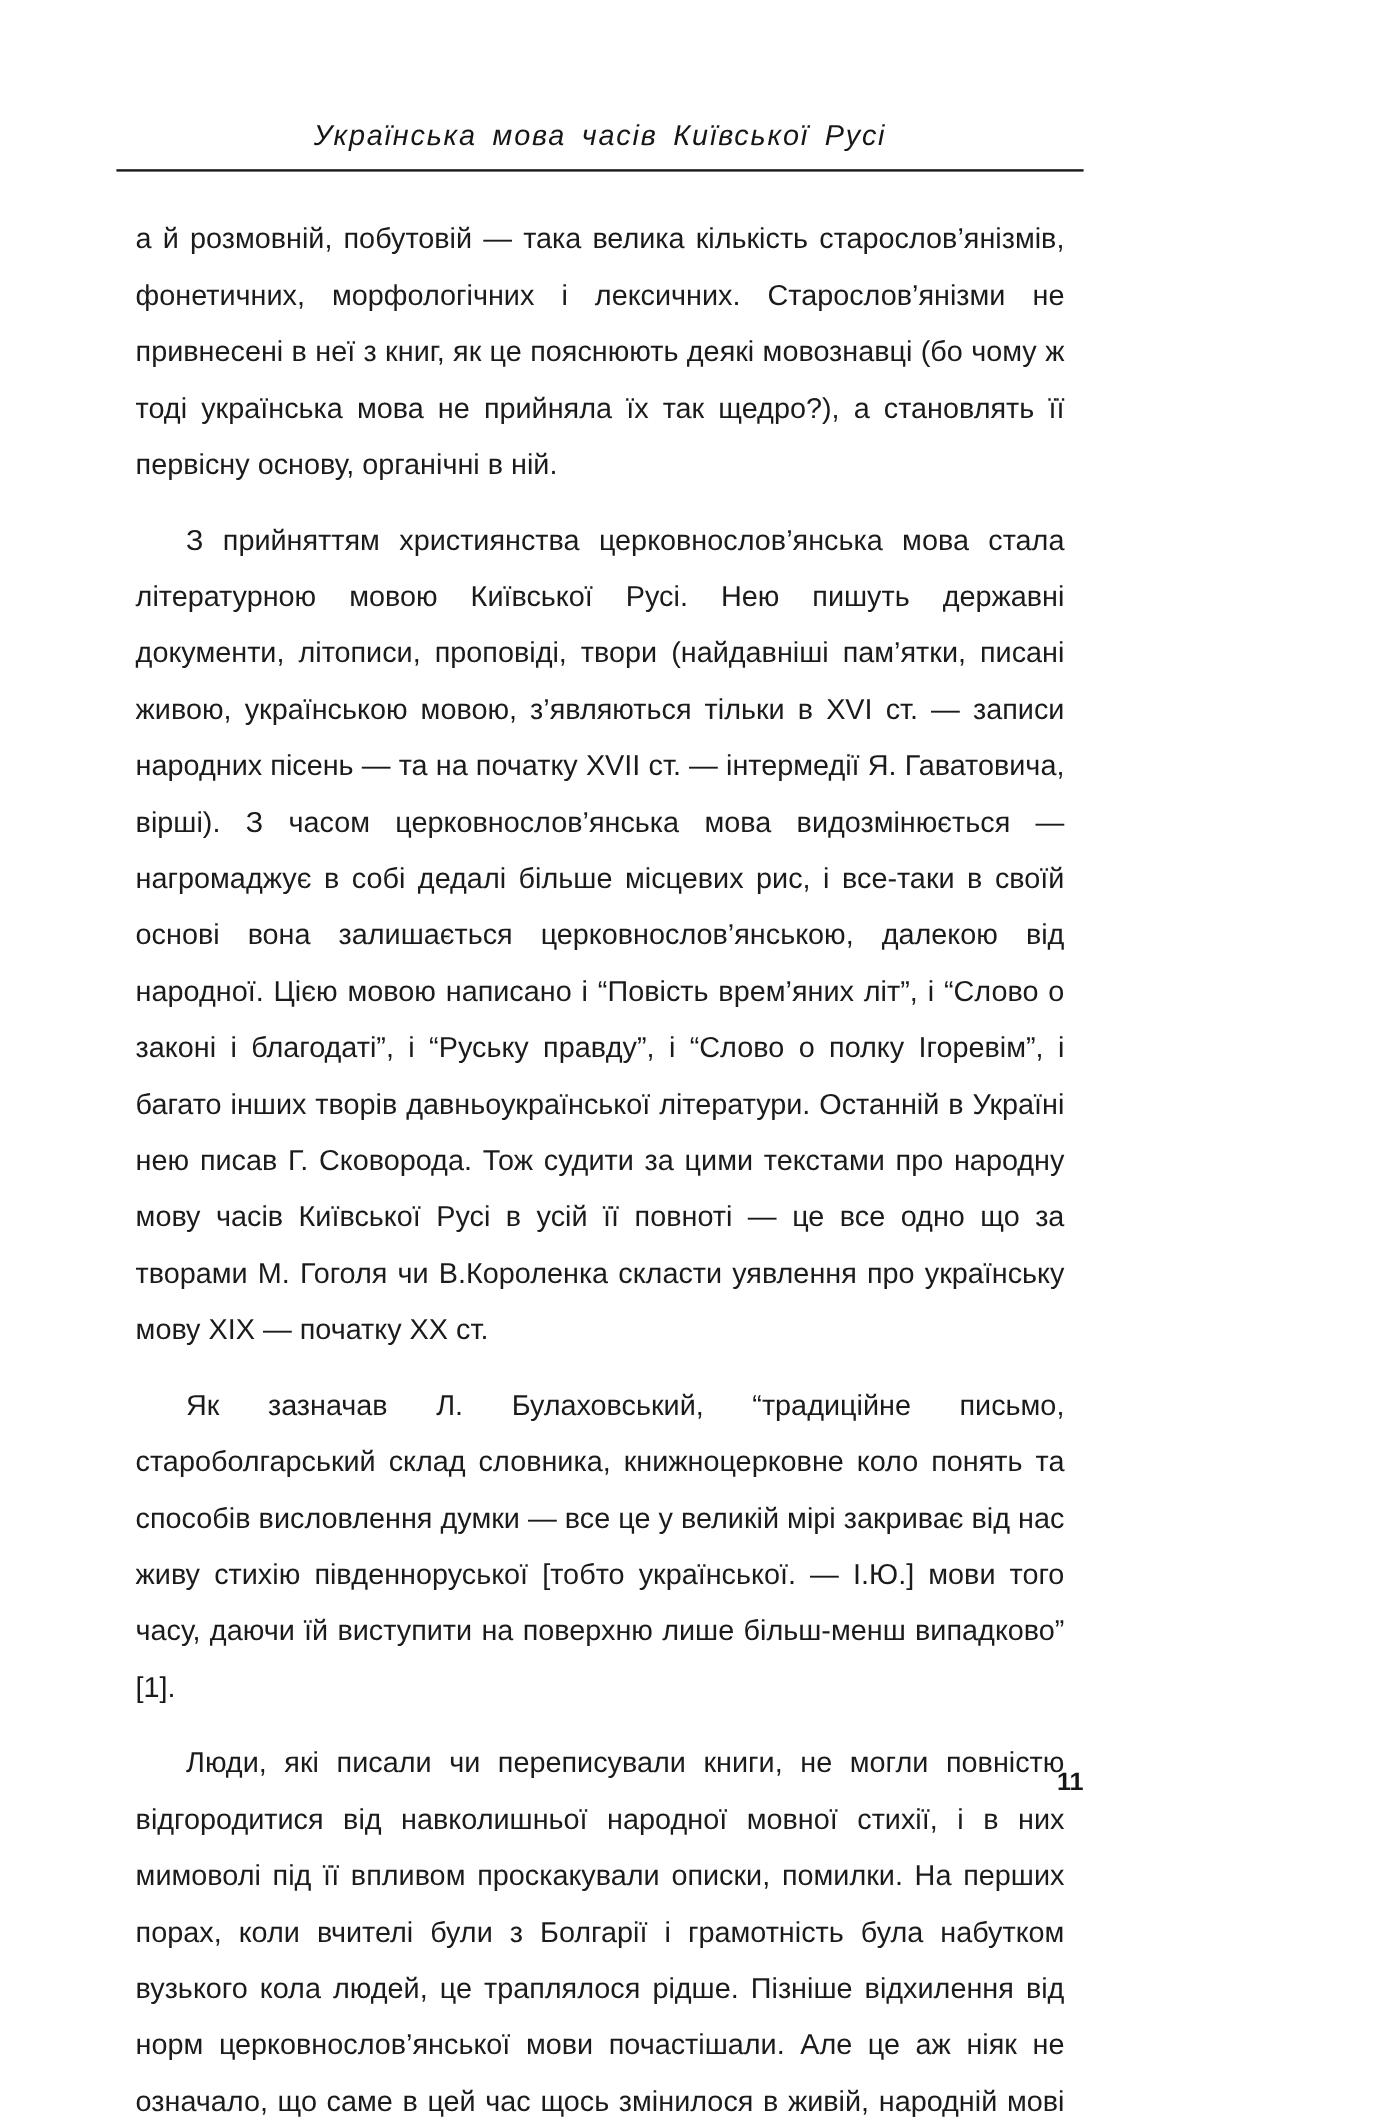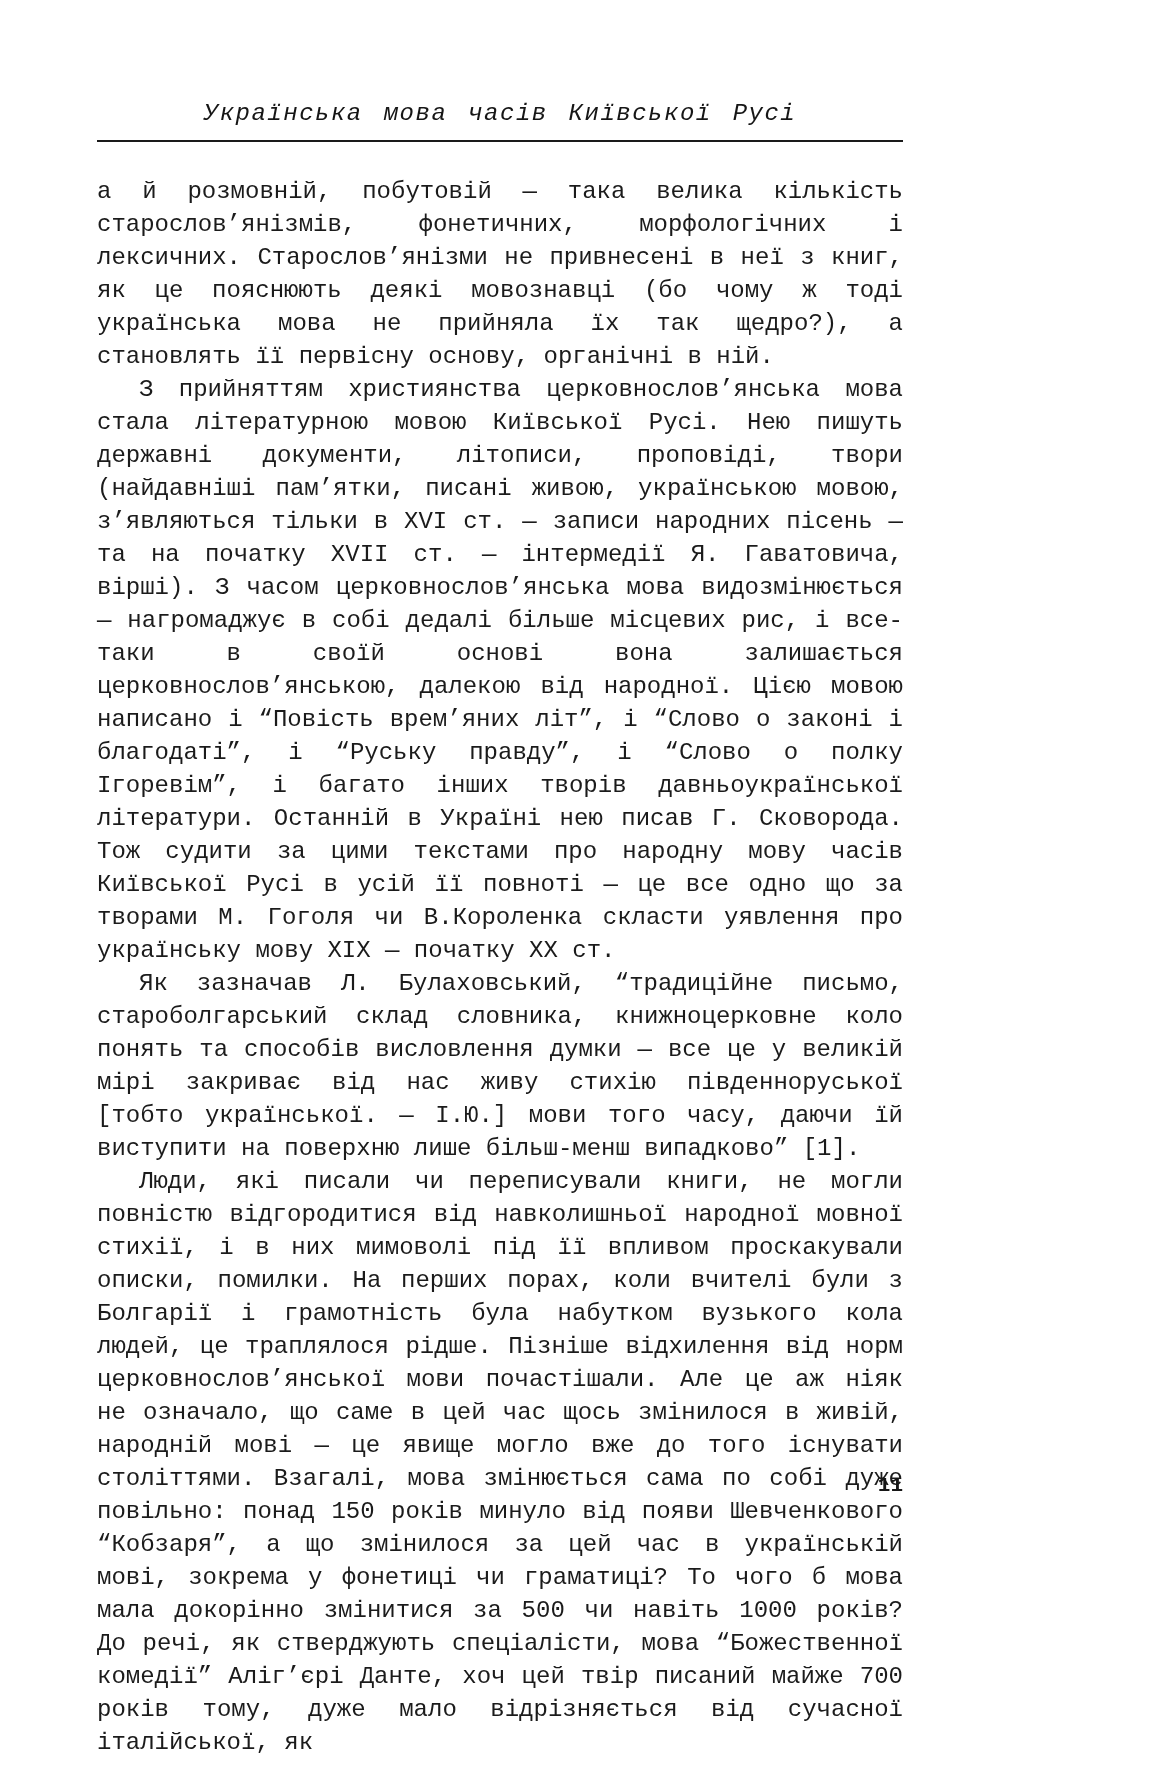--- a/index.html
+++ b/index.html
@@ -5,21 +5,21 @@
   html, body {
     margin: 0;
     padding: 0;
     background: #ffffff;
   }
   .page {
     position: relative;
     width: 1166px;
     height: 1772px;
     background: #ffffff;
-    font-family: Liberation Mono, monospace;
+    font-family: Liberation Sans, sans-serif;
     color: #1b1b1b;
     overflow: hidden;
   }
   .text-block {
     position: absolute;
     left: 97px;
     top: 100px;
     width: 806px;
   }
   .running-head {
@@ -32,23 +32,23 @@
     margin: 0 0 13px 0;
     color: #161616;
   }
   .header-rule {
     border: none;
     border-top: 2px solid #1a1a1a;
     margin: 0 0 33px 0;
   }
   p.body-par {
     font-size: 24px;
-    line-height: 33px;
+    line-height: 47px;
     text-align: justify;
-    margin: 0;
+    margin: 16px;
     color: #1b1b1b;
   }
   p.body-par.indent {
     text-indent: 42px;
   }
   .page-number {
     position: absolute;
     left: 97px;
     top: 1474px;
     width: 806px;

